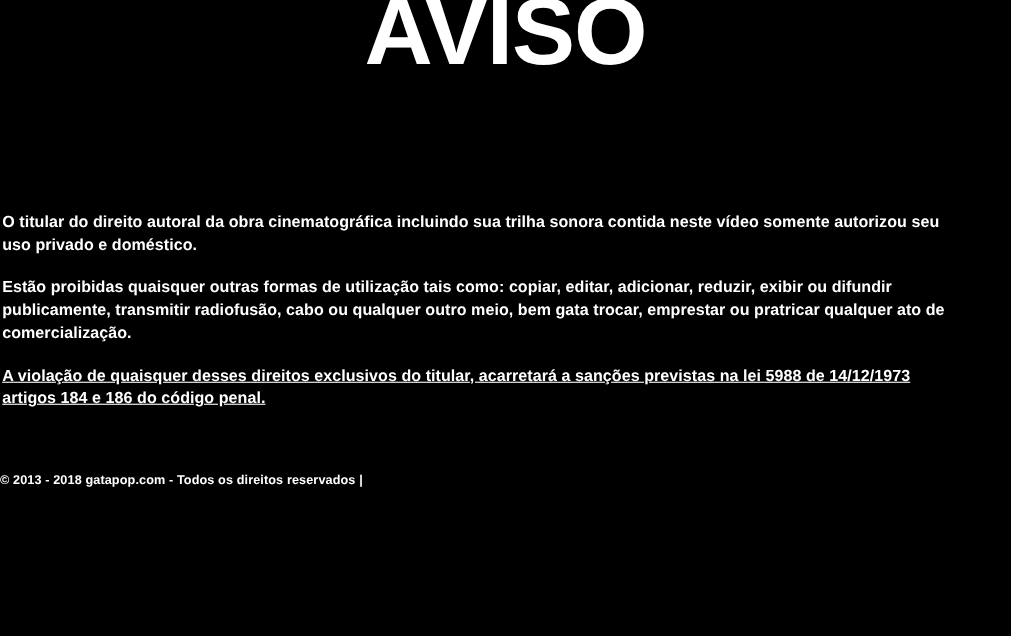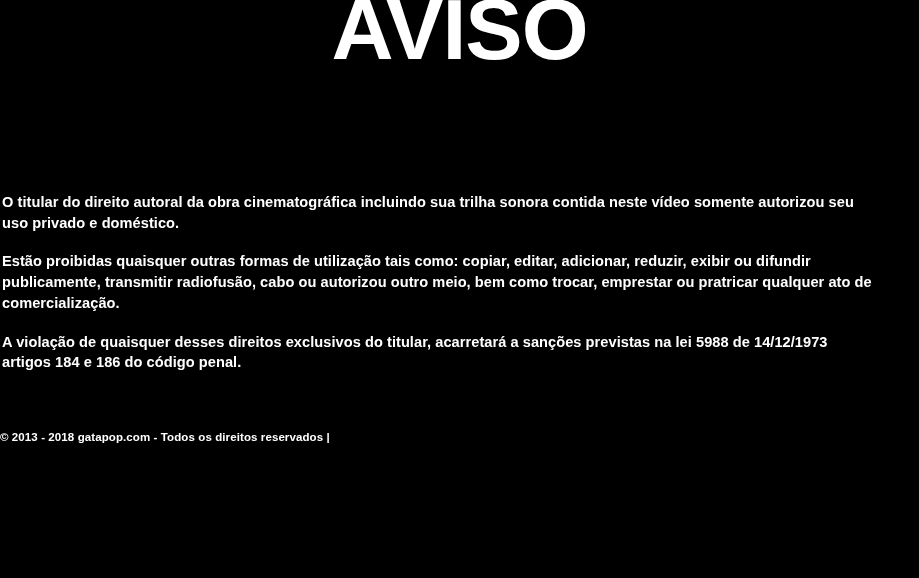--- a/index.html
+++ b/index.html
@@ -45,20 +45,21 @@
   .para {
     font-size: 14.6px;
     font-weight: bold;
     line-height: 1.42;
     color: #ffffff;
     margin: 0 0 18px 0;
     letter-spacing: 0.05px;
   }
   .para:last-child {
     margin-bottom: 11px;
+    text-decoration: underline;
   }
   .copyright {
     position: absolute;
     top: 431px;
     left: 0px;
     font-size: 11.5px;
     font-weight: bold;
     color: #ffffff;
     letter-spacing: 0.1px;
     text-align: center;
@@ -77,20 +78,20 @@
 </style>
 </head>
 <body>
 
 <div class="page">
 
   <div class="title">AVISO</div>
 
   <div class="body-text">
     <p class="para">O titular do direito autoral da obra cinematográfica incluindo sua trilha sonora contida neste vídeo somente autorizou seu uso privado e doméstico.</p>
-    <p class="para">Estão proibidas quaisquer outras formas de utilização tais como: copiar, editar, adicionar, reduzir, exibir ou difundir publicamente, transmitir radiofusão, cabo ou autorizou outro meio, bem como trocar, emprestar ou pratricar qualquer ato de comercialização.</p>
+    <p class="para">Estão proibidas quaisquer outras formas de utilização tais como: copiar, editar, adicionar, reduzir, exibir ou difundir publicamente, transmitir radiofusão, cabo ou qualquer outro meio, bem gata trocar, emprestar ou pratricar qualquer ato de comercialização.</p>
     <p class="para">A violação de quaisquer desses direitos exclusivos do titular, acarretará a sanções previstas na lei 5988   de 14/12/1973 artigos 184 e 186 do código penal.</p>
   </div>
 
   <div class="copyright">© 2013 - 2018 gatapop.com - Todos os direitos reservados |</div>
 
 
 </div>
 
 </body></html>

